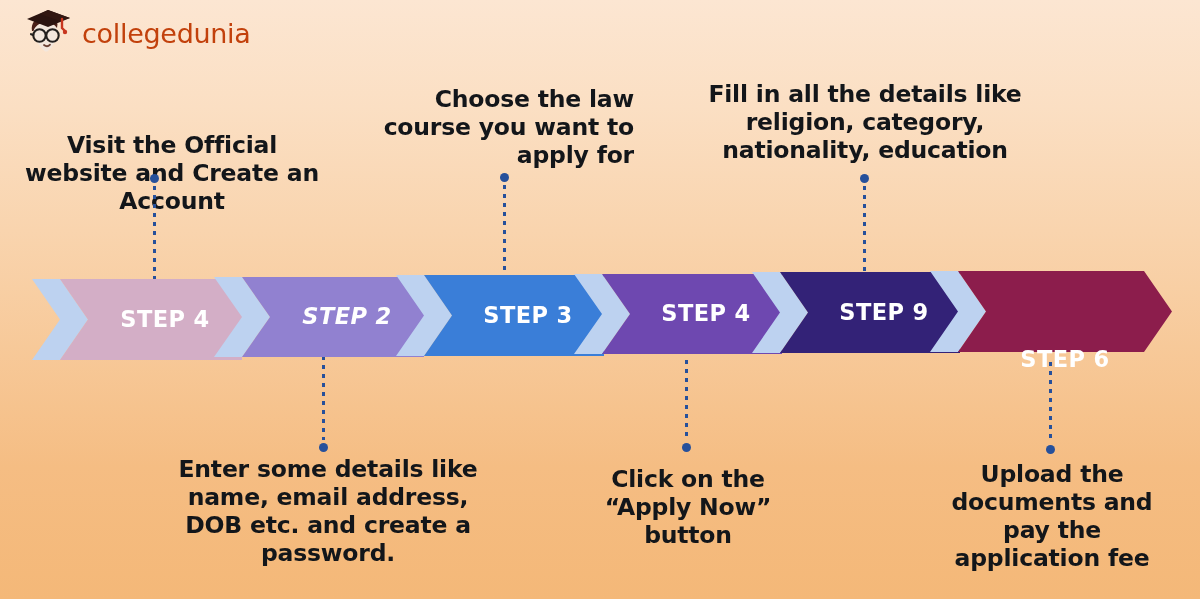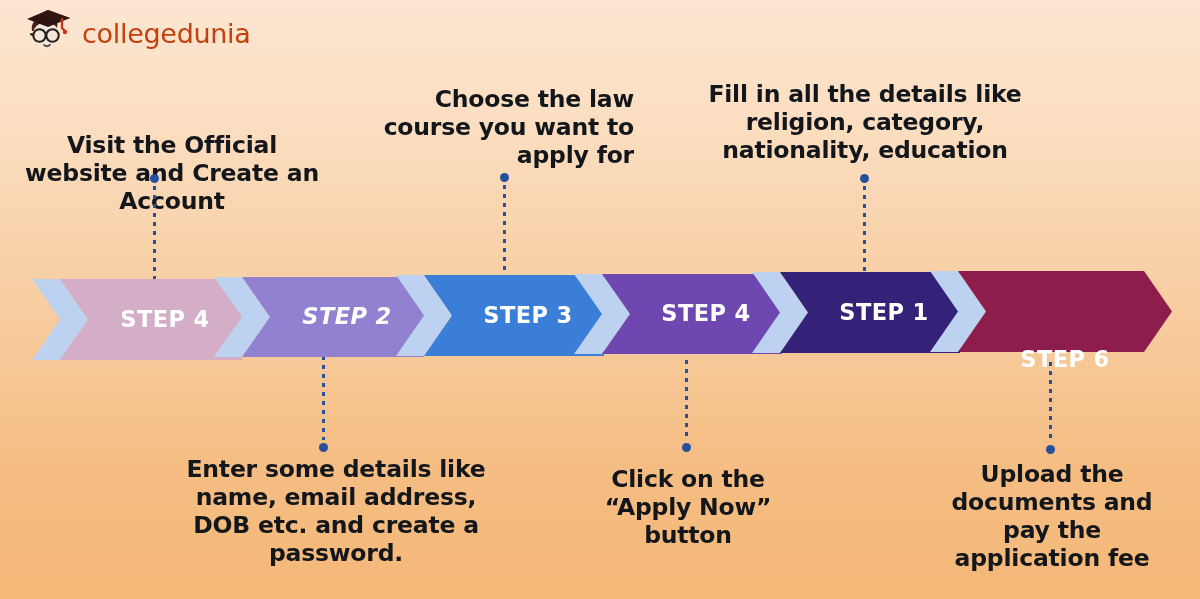--- a/index.html
+++ b/index.html
@@ -46,21 +46,21 @@
     font-family: "DejaVu Sans", sans-serif;
     letter-spacing: -0.2px;
   }
   .caption.top { font-size: 23.5px; }
   .caption.bottom { font-size: 23.5px; }
 
   #cap-1 { left: 12px;  top: 112px;  width: 320px; margin-top: 20px; }
   #cap-2 { left: 372px; top: 86px;  width: 262px; text-align: right; }
   #cap-3 { left: 700px; top: 81px;  width: 330px; }
 
-  #cap-4 { left: 176px; top: 456px; width: 304px; margin-left: 8px; }
+  #cap-4 { left: 176px; top: 456px; width: 304px; }
   #cap-5 { left: 588px; top: 466px; width: 200px; }
   #cap-6 { left: 928px; top: 461px; width: 248px; }
 
   
   .conn { position: absolute; width: 9px; }
   .conn .head {
     width: 9px; height: 9px; border-radius: 50%;
     background: #26509b; margin: 0 auto;
   }
   .conn .line {
@@ -178,16 +178,16 @@
         <path d="M 780 272 L 960 272 L 960 353 L 780 353 L 808 312.5 Z" fill="#332277"></path>
         <path d="M 930 271 L 958 271 L 986 311.5 L 958 352 L 930 352 L 958 311.5 Z" fill="#bdd2f0"></path>
         <path d="M 958 271 L 1144 271 L 1172 311.5 L 1144 352 L 958 352 L 986 311.5 Z" fill="#8c1d4c"></path>
       </g>
   </svg>
   <div id="step-labels">
       <div class="step-label" style="left: 88px; width: 154px; top: 305.5px;">STEP 4</div>
       <div class="step-label" style="left: 270px; width: 154px; top: 303px; font-style: italic;">STEP 2</div>
       <div class="step-label" style="left: 452px; width: 152px; top: 301.5px; text-align: center;">STEP 3</div>
       <div class="step-label" style="left: 630px; width: 152px; top: 300px;">STEP 4</div>
-      <div class="step-label" style="left: 808px; width: 152px; top: 298.5px;">STEP 1</div>
+      <div class="step-label" style="left: 808px; width: 152px; top: 298.5px;">STEP 9</div>
       <div class="step-label" style="left: 986px; width: 158px; top: 297.5px; margin-top: 48px;">STEP 6</div>
     </div>
 </div>
 
 </body></html>

